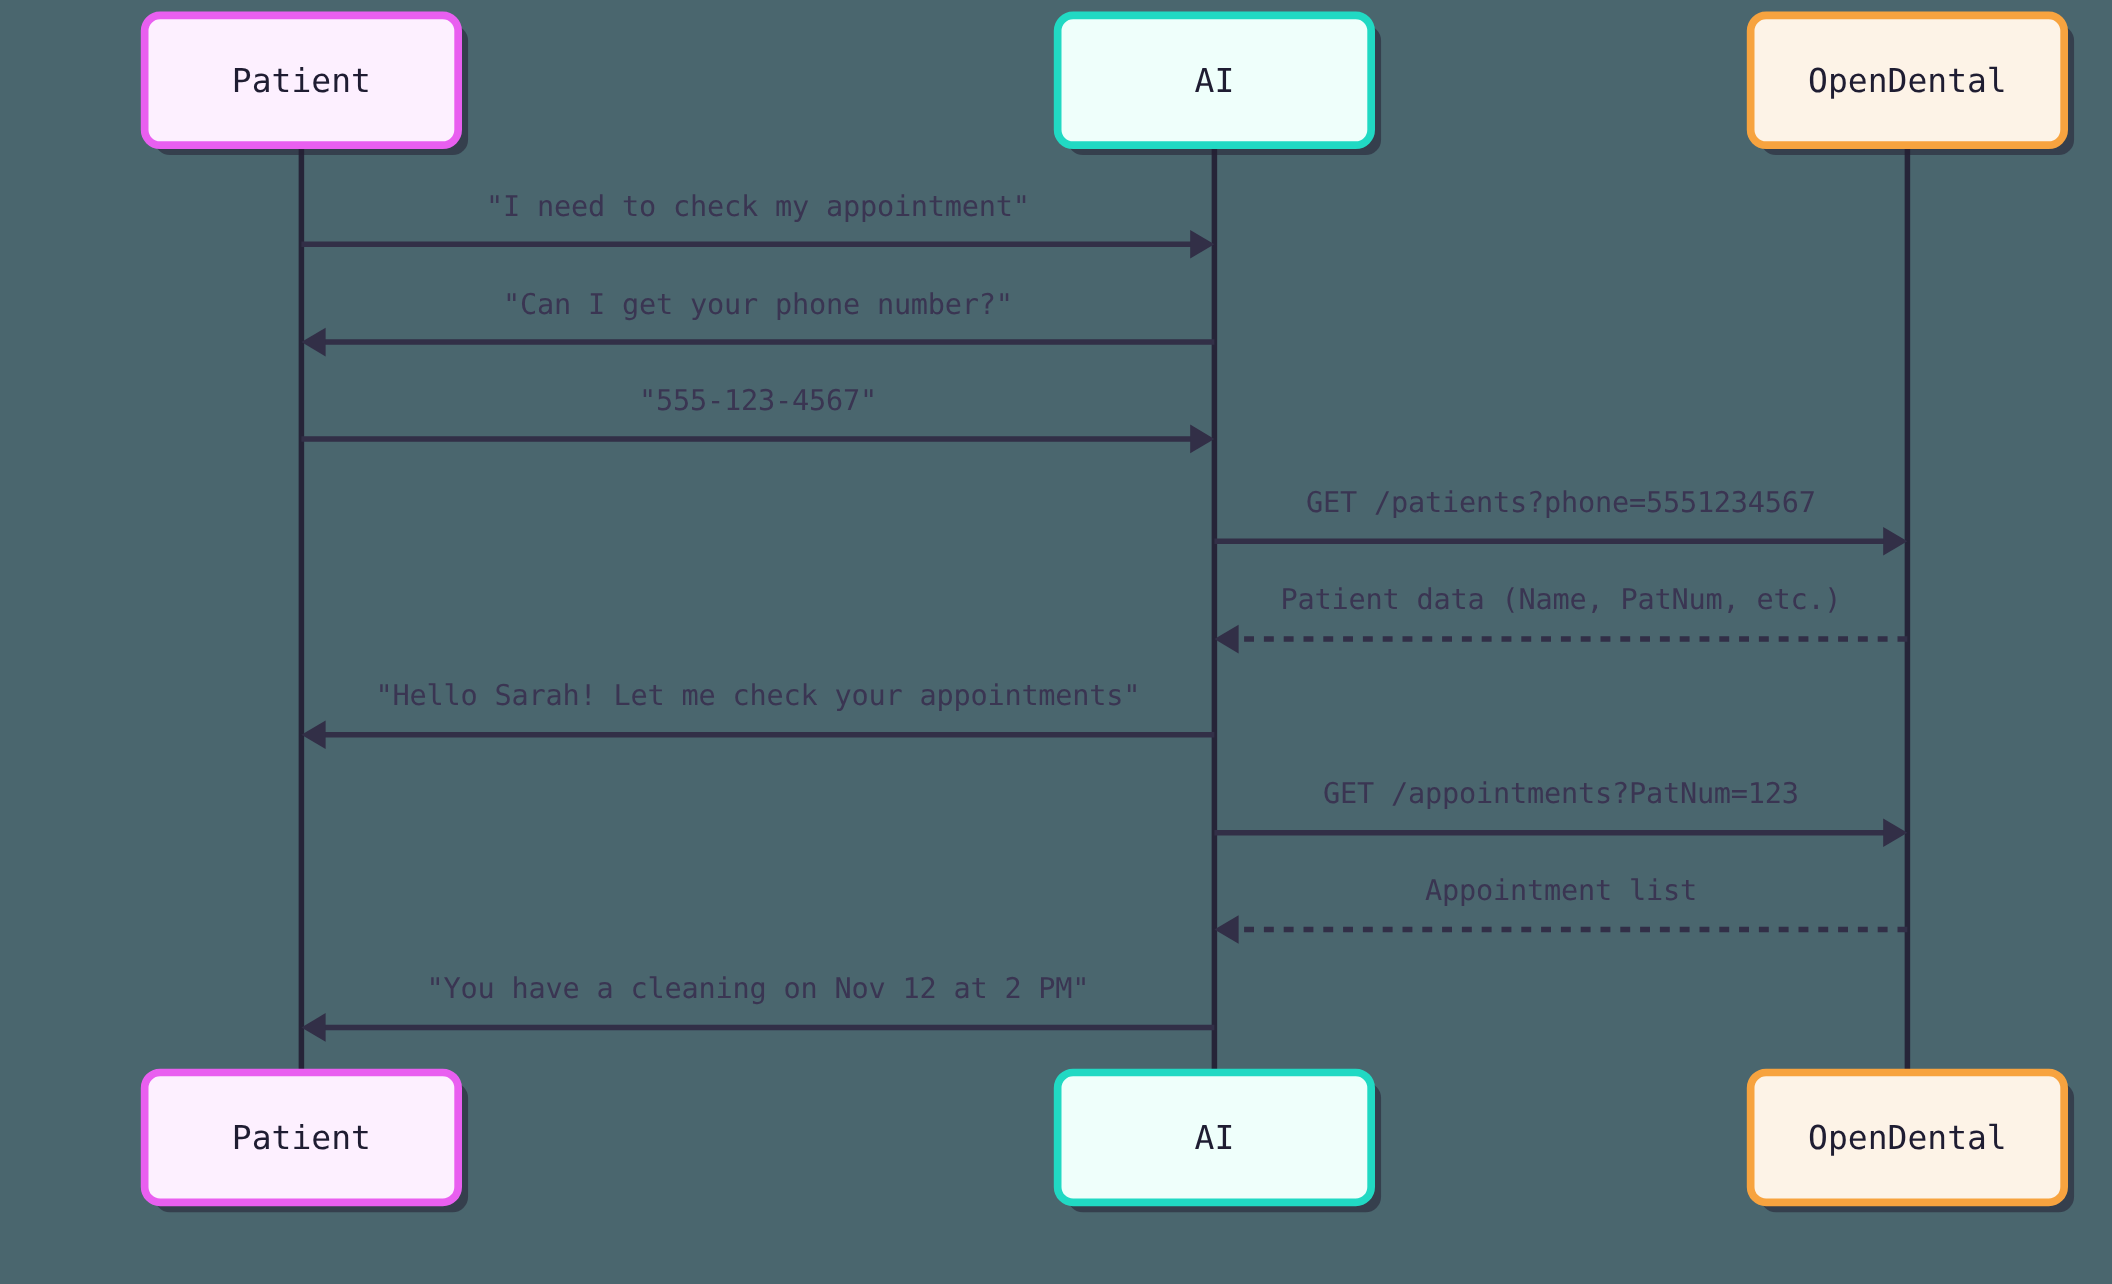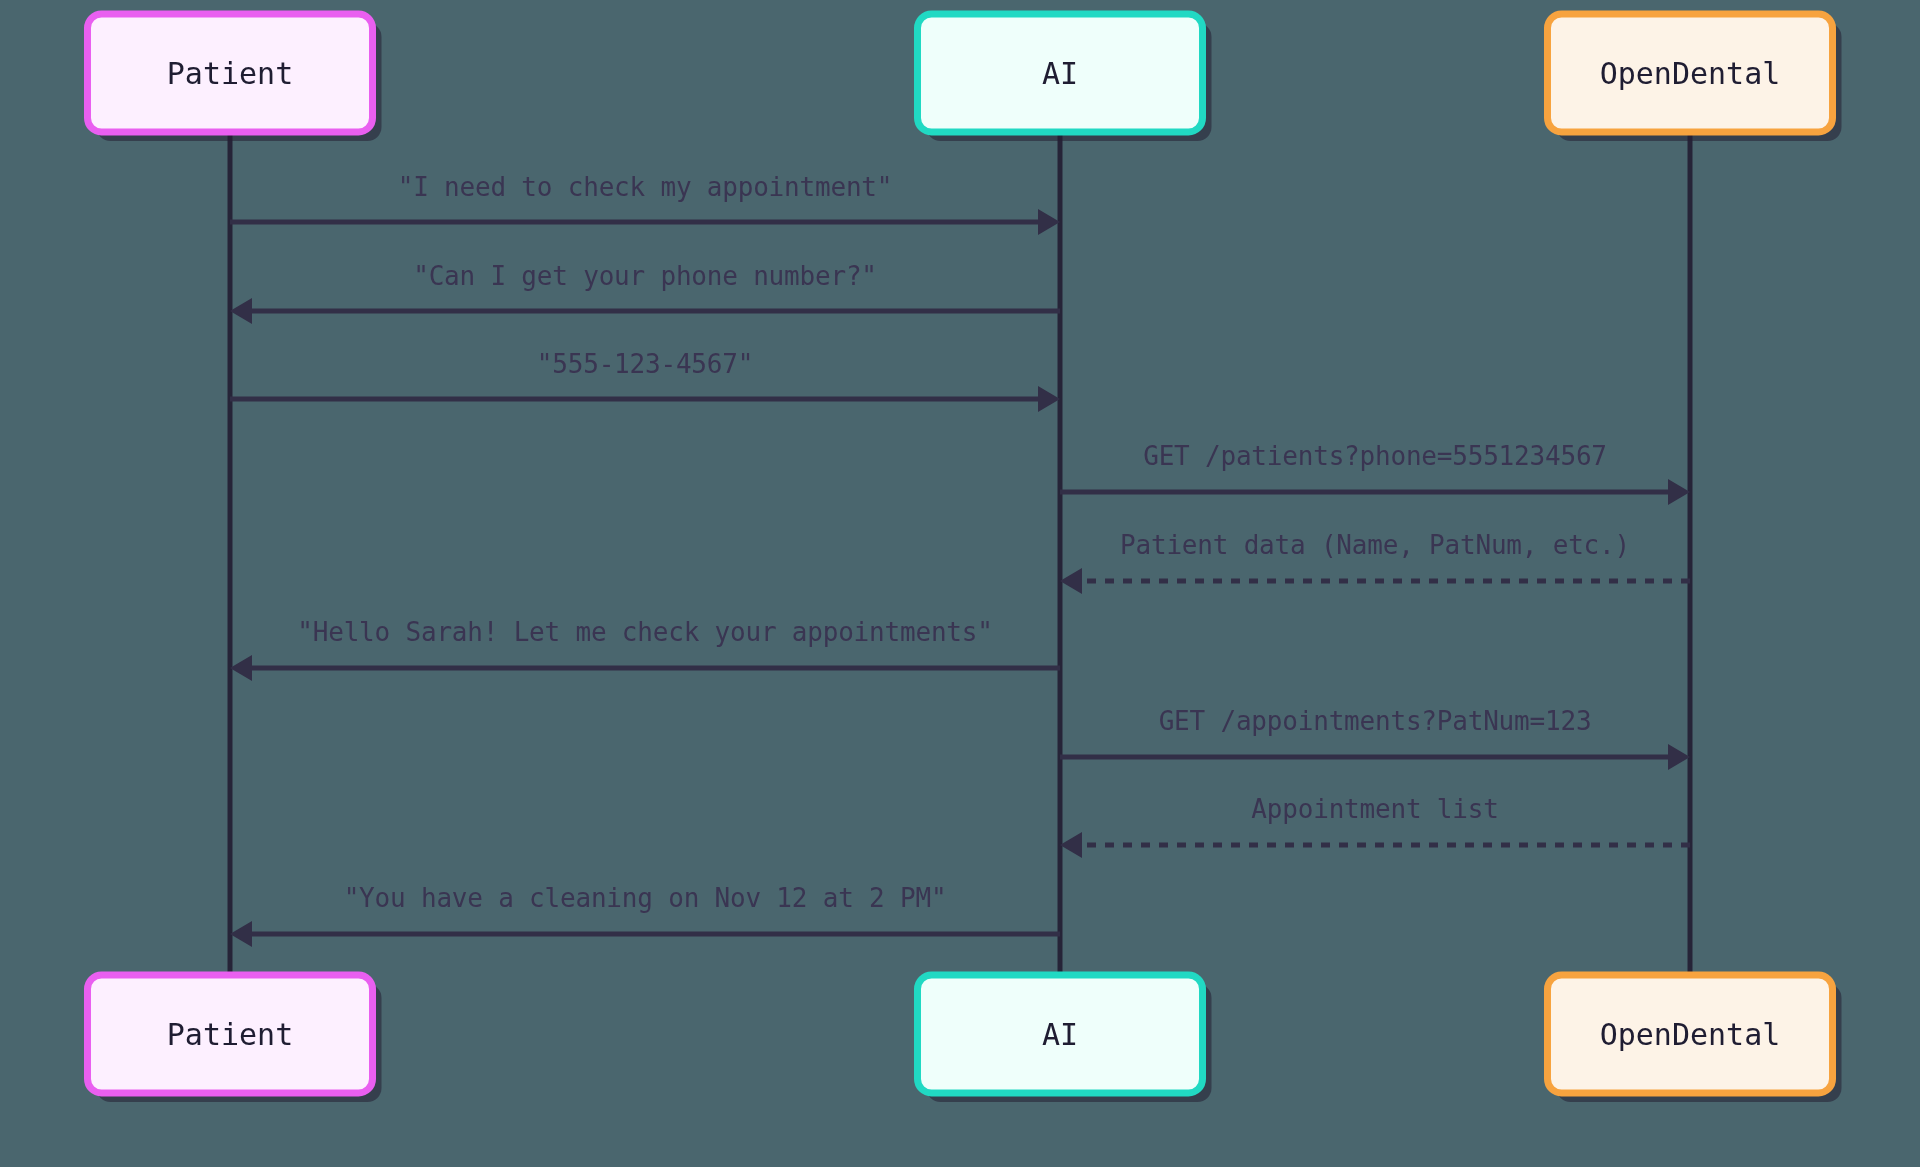--- a/index.html
+++ b/index.html
@@ -11,20 +11,21 @@
   body {
     width: 1920px;
     height: 1167px;
     font-family: "DejaVu Sans Mono", "Liberation Mono", monospace;
     overflow: hidden;
     position: relative;
   }
   #diagram-root {
     position: absolute;
     inset: 0;
+    margin-left: 44px;
   }
   svg#seq-svg {
     position: absolute;
     top: 0;
     left: 0;
     width: 1920px;
     height: 1167px;
     display: block;
   }
   .actor-box-rect {

